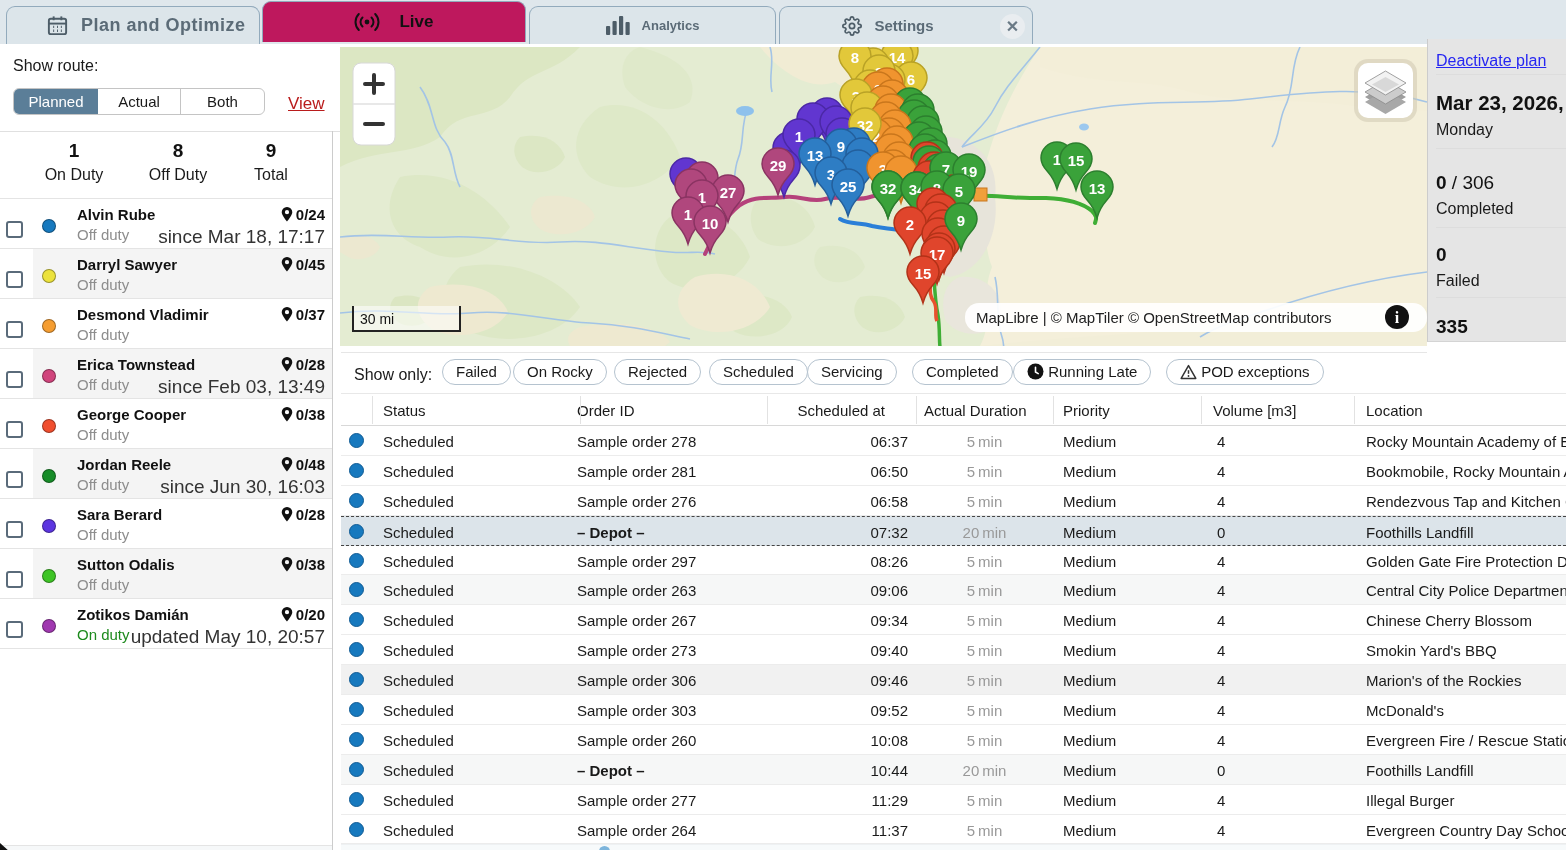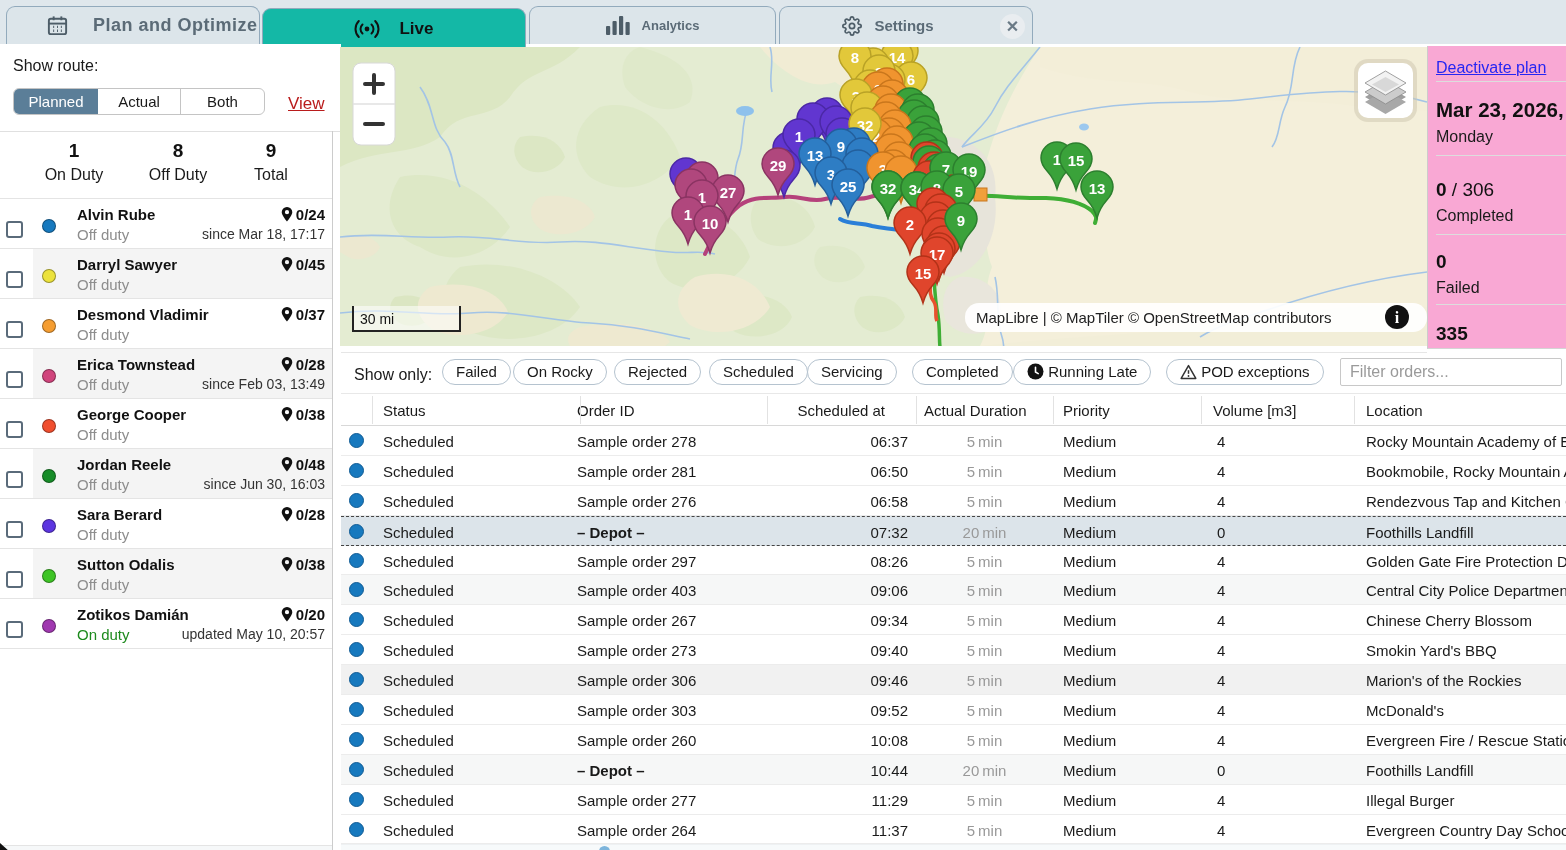--- a/index.html
+++ b/index.html
@@ -1,21 +1,21 @@
 <!DOCTYPE html>
 <html><head><meta charset="utf-8"><style>
 *{margin:0;padding:0;box-sizing:border-box}
 html,body{width:1566px;height:850px;overflow:hidden;background:#fff;
  font-family:"Liberation Sans",sans-serif;position:relative}
 .tabbar{position:absolute;left:0;top:0;width:1566px;height:44px;background:#dfe7ec}
 .tab{position:absolute;height:38px;white-space:nowrap;border:1px solid #92aabc;border-bottom:none;
  border-radius:9px 9px 0 0;display:flex;align-items:center;justify-content:center;gap:10px;
  font-size:16px;font-weight:bold;color:#5b6b77}
 .tab.inactive{top:6px;background:#dce5ea}
-.tab.active{top:8px;height:41px;background:#14b8a6}
+.tab.active{top:1px;height:41px;background:#be185d}
 .closex{position:absolute;right:7px;top:7px;width:25px;height:25px;line-height:25px;text-align:center;border-radius:50%;background:#e9edf0;font-size:16px;color:#6a7a86;font-weight:bold}
 .sidebar{position:absolute;left:0;top:44px;width:341px;height:806px;background:#fff;font-size:15px}
 .seg{position:absolute;left:13px;top:44px;height:27px;display:flex;border:1px solid #c4c4c4;
  border-radius:6px;overflow:hidden;background:#fff}
 .segb{width:83px;text-align:center;line-height:25px;font-size:15px;color:#1a1a1a;border-right:1px solid #c4c4c4}
 .segb.on{background:#5b7e98;color:#fff;border-right:none;width:84px}
 .viewlink{position:absolute;left:288px;top:50px;color:#b91c1c;font-size:17px;text-decoration:underline}
 .stats{position:absolute;left:0;top:96px}
 .stats>div{position:absolute;text-align:center}
 .stats b{display:block;font-size:19px;color:#111}
@@ -23,21 +23,21 @@
 .dlist{position:absolute;left:0;top:154px;width:332px;border-top:1px solid #e4e4e4}
 .drow{position:relative;height:50px;border-bottom:1px solid #e4e4e4}
 .stripe{position:absolute;left:33px;top:0;right:0;bottom:0;background:#f4f4f4}
 .cb{position:absolute;left:6px;top:22px;width:17px;height:17px;border:2px solid #5a6b7a;border-radius:3px;background:#fff}
 .dot{position:absolute;left:42px;top:20px;width:14px;height:14px;border-radius:50%;border:1px solid rgba(0,0,0,.35)}
 .dl1{position:absolute;left:77px;right:7px;top:7px;display:flex;justify-content:space-between;align-items:flex-end}
 .dname{font-weight:bold;font-size:15px;color:#111}
 .dcnt{font-size:15px;color:#111}
 .dl2{position:absolute;left:77px;right:7px;top:27px;display:flex;justify-content:space-between}
 .dst{color:#8d8d8d;font-size:15px}
-.dsince{color:#333;font-size:14px}
+.dsince{color:#333;font-size:19px}
 .bottom{position:absolute;left:341px;top:346px;width:1225px;height:504px;background:#fff}
 .filterbar{position:absolute;left:0;top:0px;width:1225px;height:41px}
 .chip{position:absolute;top:13px;height:26px;border:1px solid #b5c3cf;border-radius:13px;
  padding:0 13px;line-height:24px;font-size:15px;color:#1a1a1a;background:#fff}
 .forders{position:absolute;left:999px;top:12px;width:222px;height:28px;border:1px solid #c8c8c8;
  border-radius:2px;font-size:16px;color:#999;padding:0 9px;font-family:"Liberation Sans",sans-serif}
 .forders::placeholder{color:#9a9a9a}
 .thead{position:absolute;left:0;top:47px;width:1225px;height:33px;border-top:1px solid #e8e8e8;
  border-bottom:1px solid #d8d8d8;font-size:15px;color:#1a1a1a}
 .thead i{position:absolute;top:2px;height:28px;border-left:1px solid #e2e2e2}
@@ -52,30 +52,30 @@
 .c-vol{left:876px}
 .c-loc{left:1025px;right:0;overflow:hidden}
 .thead .c-vol{left:872px}
 .tbody{position:absolute;left:0;top:80px;width:1225px}
 .trow{position:relative;height:29.9px;border-bottom:1px solid #ececec;font-size:15px;color:#1a1a1a;background:#fff}
 .trow.gray{background:#f1f1f1}
 .trow.depot2{background:#f6f7f7}.trow.g2{background:#f6f7f7}
 .trow.depot-hl{background:#dce4ea;border-top:1px dashed #444;border-bottom:1px dashed #444}
 .tdot{position:absolute;left:8px;top:7.5px;width:15px;height:15px;border-radius:50%;
  background:#1779be;border:1px solid #0e5a94}
-.rpanel{position:absolute;left:1427px;top:46px;width:139px;height:303px;background:#f9a8d4;border-left:1px solid #ccc;border-bottom:1px solid #d4d4d4}
+.rpanel{position:absolute;left:1427px;top:39px;width:139px;height:303px;background:#e5e5e5;border-left:1px solid #ccc;border-bottom:1px solid #d4d4d4}
 .rp-sec{margin-left:8px;border-bottom:1px solid #ddd}
 .deact{color:#2626f2;font-size:16px;text-decoration:underline}
 .rp-big{font-size:19px;color:#111;white-space:nowrap;overflow:hidden}
 .rp-sub{font-size:16px;color:#1a1a1a;margin-top:6px}
 </style></head>
 <body>
 
 <div class="tabbar">
- <div class="tab inactive" style="left:6px;width:254px;justify-content:flex-start;padding-left:39px;font-size:18px;gap:24px;letter-spacing:0.5px">
+ <div class="tab inactive" style="left:6px;width:254px;justify-content:flex-start;padding-left:39px;font-size:18px;gap:12px;letter-spacing:0.5px">
       <svg width="23" height="23" viewBox="0 0 24 24" fill="none" stroke="#4d5d68" stroke-width="2">
 <rect x="3" y="5" width="18" height="16" rx="2"></rect>
 <line x1="3" y1="10" x2="21" y2="10"></line>
 <line x1="8" y1="2.5" x2="8" y2="6.5"></line>
         <line x1="16" y1="2.5" x2="16" y2="6.5"></line>
 <g stroke-width="2.4">
           <line x1="7.5" y1="13.5" x2="8.5" y2="13.5"></line>
           <line x1="11.5" y1="13.5" x2="12.5" y2="13.5"></line>
           <line x1="15.5" y1="13.5" x2="16.5" y2="13.5"></line>
 <line x1="7.5" y1="17.5" x2="8.5" y2="17.5"></line>
@@ -668,21 +668,20 @@
       <div class="chip" style="left:571px">Completed</div>
       <div class="chip" style="left:672px"><svg width="17" height="17" viewBox="0 0 17 17" style="vertical-align:-3px">
           <circle cx="8.5" cy="8.5" r="8" fill="#111"></circle>
           <path d="M8.5,4.2 L8.5,9 L11.2,10.6" stroke="#fff" stroke-width="1.6" fill="none" stroke-linecap="round"></path>
         </svg>&nbsp;Running Late</div>
       <div class="chip" style="left:825px"><svg width="17" height="16" viewBox="0 0 17 16" style="vertical-align:-3px">
           <path d="M8.5,1.6 L15.8,14.4 L1.2,14.4 Z" fill="none" stroke="#333" stroke-width="1.5" stroke-linejoin="round"></path>
           <line x1="8.5" y1="6.2" x2="8.5" y2="9.8" stroke="#333" stroke-width="1.5"></line>
           <circle cx="8.5" cy="12" r="0.9" fill="#333"></circle>
         </svg>&nbsp;POD exceptions</div>
-  <input class="forders" placeholder="Filter orders..." style="">
  </div>
  <div class="thead">
   <span class="c-status">Status</span>
   <span class="c-oid">Order ID</span>
   <span class="c-time" style="padding-right:23px">Scheduled at</span>
   <span class="c-durh">Actual Duration</span>
   <span class="c-pri">Priority</span>
   <span class="c-vol">Volume [m3]</span>
   <span class="c-loc">Location</span>
   <i style="left:31px"></i>
@@ -740,21 +739,21 @@
  <span class="c-oid" style="">Sample order 297</span>
  <span class="c-time">08:26</span>
  <span class="c-dur">5 min</span>
  <span class="c-pri">Medium</span>
  <span class="c-vol">4</span>
  <span class="c-loc">Golden Gate Fire Protection District</span>
 </div>
 <div class="trow g2">
  <span class="tdot"></span>
  <span class="c-status">Scheduled</span>
- <span class="c-oid" style="">Sample order 403</span>
+ <span class="c-oid" style="">Sample order 263</span>
  <span class="c-time">09:06</span>
  <span class="c-dur">5 min</span>
  <span class="c-pri">Medium</span>
  <span class="c-vol">4</span>
  <span class="c-loc">Central City Police Department</span>
 </div>
 <div class="trow ">
  <span class="tdot"></span>
  <span class="c-status">Scheduled</span>
  <span class="c-oid" style="">Sample order 267</span>

